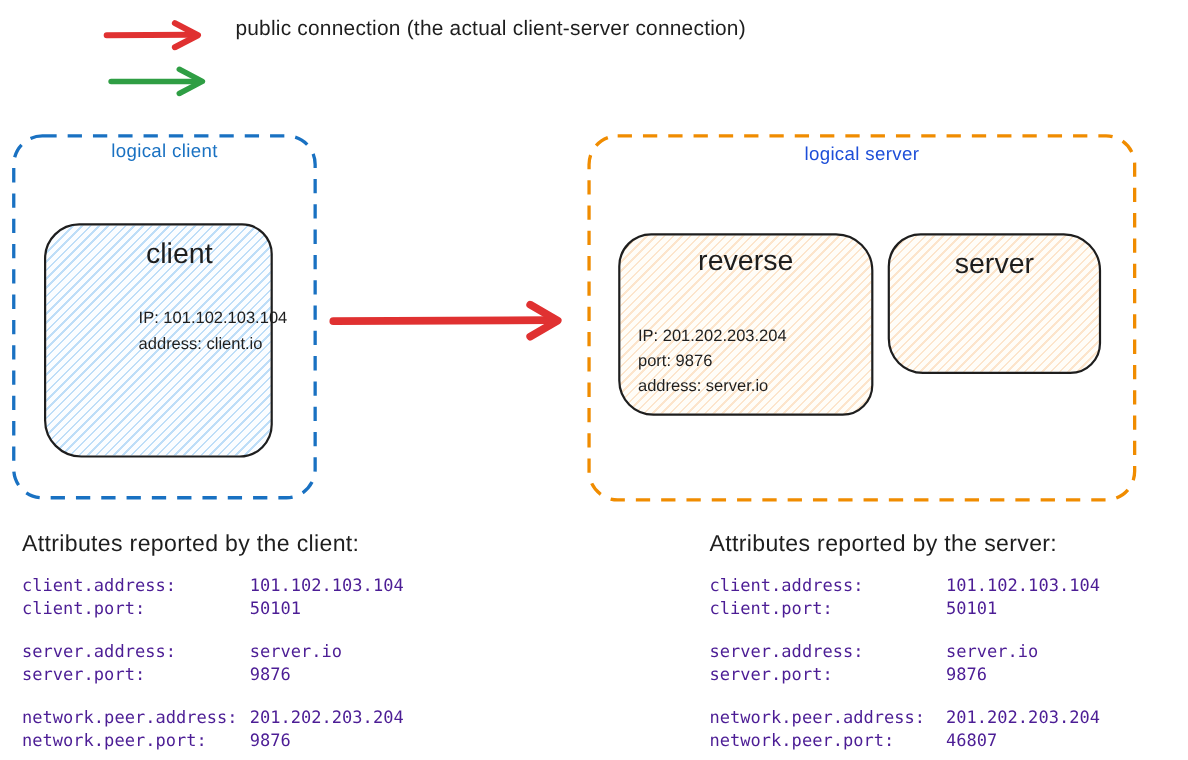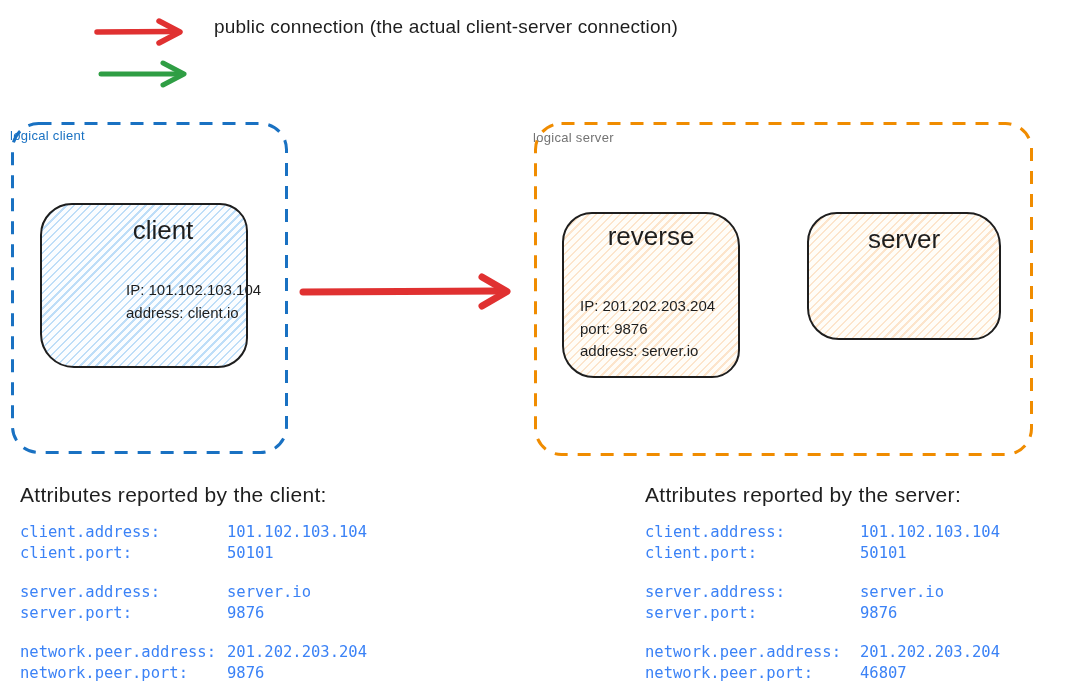--- a/index.html
+++ b/index.html
@@ -6,44 +6,44 @@
   .canvas {
     position:relative; width:1080px; height:691px; overflow:hidden;
     background:#ffffff; font-family:"Liberation Sans", sans-serif; color:#1e1e1e;
   }
   .abs { position:absolute; }
 
   
   .legend-label { font-size:19px; letter-spacing:0.2px; white-space:nowrap; }
 
   
-  .group-label { font-size:13px; letter-spacing:0.3px; }
+  .group-label { font-size:17px; text-align:center; letter-spacing:0.3px; }
   .group-label.blue   { color:#1971c2; }
-  .group-label.orange { color:#737373; }
+  .group-label.orange { color:#1d4ed8; }
 
   
   .node {
     position:absolute; border:2px solid #1e1e1e; box-sizing:border-box;
   }
   .node.blue-hatch {
     border-radius:32px 28px 30px 34px;
     background-color:#fbfdff;
     background-image:repeating-linear-gradient(135deg, rgba(140,196,242,0.55) 0 1.6px, rgba(255,255,255,0) 1.6px 5.6px);
   }
   .node.peach-hatch {
     border-radius:30px 34px 28px 32px;
     background-color:#fffdf8;
     background-image:repeating-linear-gradient(135deg, rgba(250,205,160,0.5) 0 1.6px, rgba(255,255,255,0) 1.6px 5.6px);
   }
   .node-title { text-align:center; font-size:26px; line-height:33px; padding-top:9px; }
   .node-details { position:absolute; font-size:15px; line-height:22.5px; white-space:nowrap; }
 
   
   .attr-heading { font-size:21px; letter-spacing:0.3px; white-space:nowrap; }
-  .attr-rows { margin-top:15px; font-family:"DejaVu Sans Mono", monospace; font-size:15.5px; line-height:21px; color:#3b82f6; }
+  .attr-rows { margin-top:15px; font-family:"DejaVu Sans Mono", monospace; font-size:15.5px; line-height:21px; color:#4c1d95; }
   .attr-row { white-space:nowrap; }
   .attr-row.gap { margin-top:18px; }
   .attr-key { display:inline-block; }
   .attrs-left  .attr-key { width:207px; }
   .attrs-right .attr-key { width:215px; }
 
   svg { display:block; }
 </style>
 </head>
 <body>
@@ -65,21 +65,21 @@
     </svg>
   </div>
 
   <div class="abs" style="left:10px; top:121px;">
     <svg width="279" height="334" viewBox="0 0 279 334">
       <rect x="2.5" y="2.5" width="274" height="329" rx="26" fill="none" stroke-width="3" stroke-dasharray="13 10" stroke="#1971c2"></rect>
     </svg>
   </div>
   <div class="abs group-label blue" style="left:10px; top:128px; width:279px;">logical client</div>
 
-  <div class="node blue-hatch" style="left:40px; top:203px; width:208px; height:165px;padding-left:38px;">
+  <div class="node blue-hatch" style="left:40px; top:203px; width:208px; height:213px;padding-left:38px;">
     <div class="node-title">client</div>
     <div class="node-details" style="top:74px; left:40px;margin-left:44px;">
       <div>IP: 101.102.103.104</div>
       <div>address: client.io</div>
     </div>
   </div>
 
   <div class="abs" style="left:298px; top:269px;">
     <svg width="228" height="46" viewBox="0 0 228 46">
       <path d="M5 23 L201 22" fill="none" stroke-width="7" stroke-linecap="round" stroke="#e03131"></path>
@@ -87,21 +87,21 @@
     </svg>
   </div>
 
   <div class="abs" style="left:533px; top:121px;">
     <svg width="501" height="336" viewBox="0 0 501 336">
       <rect x="2.5" y="2.5" width="496" height="331" rx="26" fill="none" stroke-width="3" stroke-dasharray="13 10" stroke="#f08c00"></rect>
     </svg>
   </div>
   <div class="abs group-label orange" style="left:533px; top:130px; width:501px;">logical server</div>
 
-  <div class="node peach-hatch" style="left:562px; top:212px; width:178px; height:166px;">
+  <div class="node peach-hatch" style="left:562px; top:212px; width:232px; height:166px;">
     <div class="node-title" style="padding-top:6px;">
       <div>reverse</div>
     </div>
     <div class="node-details" style="top:81px; left:16px;">
       <div>IP: 201.202.203.204</div>
       <div>port: 9876</div>
       <div>address: server.io</div>
     </div>
   </div>
 

